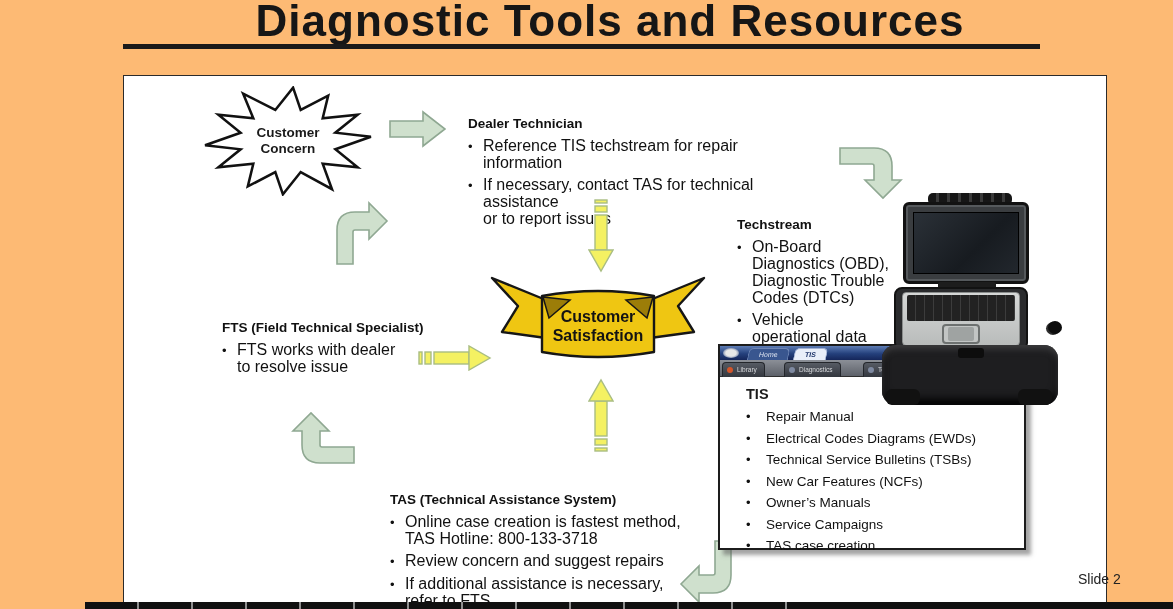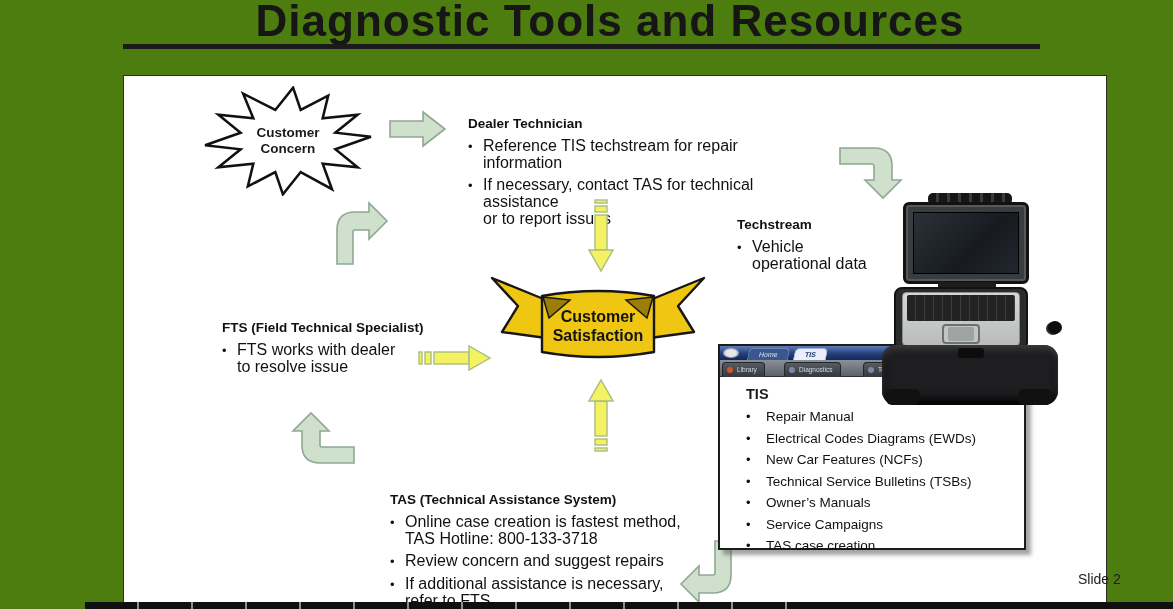--- a/index.html
+++ b/index.html
@@ -1,17 +1,17 @@
 <!DOCTYPE html>
 <html><head>
 <meta charset="utf-8">
 <style>
   html,body{margin:0;padding:0;background:#ffffff;}
   body{font-family:"Liberation Sans","DejaVu Sans",sans-serif;color:#1a1a1a;}
-  #stage{position:relative;width:1173px;height:609px;overflow:hidden;background:#4d7c0f;}
+  #stage{position:relative;width:1173px;height:609px;overflow:hidden;background:#fdba74;}
 
   
   .slide-title{position:absolute;left:150px;top:-4px;width:920px;text-align:center;
     font-size:44px;font-weight:bold;letter-spacing:1px;color:#161616;}
   .title-rule{position:absolute;left:123px;top:44px;width:917px;height:5px;background:#1a1a1a;}
 
   
   .content-box{position:absolute;left:123px;top:75px;width:982px;height:527px;
     border:1.6px solid #2b2b2b;background:#ffffff;}
 
@@ -133,20 +133,27 @@
   </div>
 
   <svg class="curved-arrow" style="left:838px;top:140px;" width="68" height="60" viewBox="0 0 68 60">
     <path fill="#cfe0cd" stroke="#8fa892" stroke-width="1.6" d="M2,8 H36 Q54,8 54,26 V40 H63 L45,58 L27,40 H36 V26 Q36,24 34,24 H2 Z"></path>
   </svg>
 
   <div class="tblock" style="left:737px;top:201px;width:160px;">
     <div class="sec-heading">Techstream</div>
     <div>
 
+    <div class="bullet">
+          <span class="b-dot"></span>
+          <span class="b-text">On-Board
+Diagnostics (OBD),
+Diagnostic Trouble
+Codes (DTCs)</span>
+        </div>
         <div class="bullet">
           <span class="b-dot"></span>
           <span class="b-text">Vehicle
 operational data</span>
         </div>
       </div>
   </div>
 
   <svg class="striped-arrow" style="left:588px;top:199px;" width="26" height="74" viewBox="0 0 26 74">
     <g fill="#f4f162" stroke="#a9bd82" stroke-width="1.4">
@@ -256,25 +263,25 @@
       <div class="bullet">
             <span class="b-dot"></span>
             <span class="b-text">Repair Manual</span>
           </div>
           <div class="bullet">
             <span class="b-dot"></span>
             <span class="b-text">Electrical Codes Diagrams (EWDs)</span>
           </div>
           <div class="bullet">
             <span class="b-dot"></span>
+            <span class="b-text">Technical Service Bulletins (TSBs)</span>
+          </div>
+          <div class="bullet">
+            <span class="b-dot"></span>
             <span class="b-text">New Car Features (NCFs)</span>
-          </div>
-          <div class="bullet">
-            <span class="b-dot"></span>
-            <span class="b-text">Technical Service Bulletins (TSBs)</span>
           </div>
           <div class="bullet">
             <span class="b-dot"></span>
             <span class="b-text">Owner’s Manuals</span>
           </div>
           <div class="bullet">
             <span class="b-dot"></span>
             <span class="b-text">Service Campaigns</span>
           </div>
           <div class="bullet">

